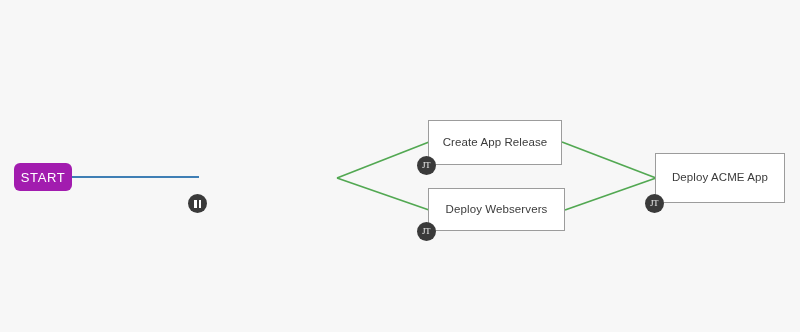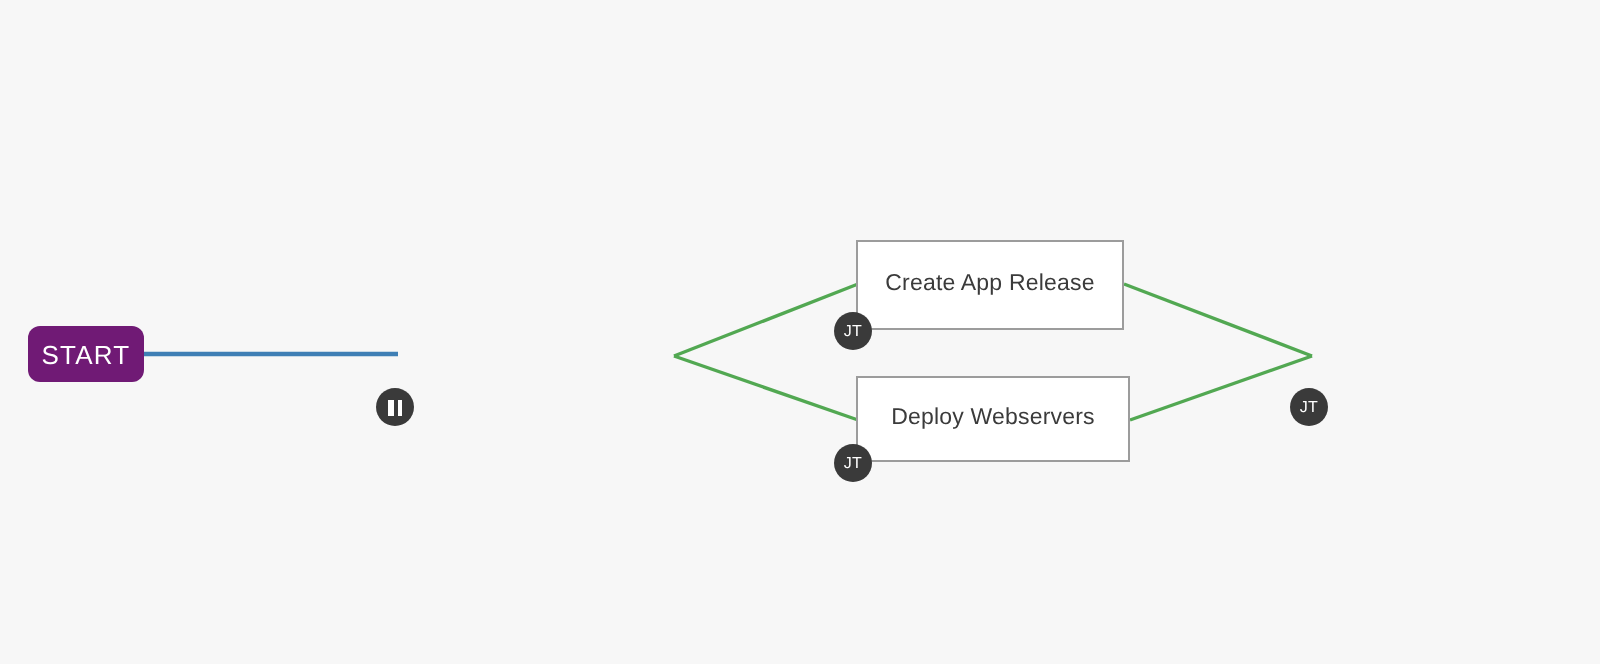--- a/index.html
+++ b/index.html
@@ -40,21 +40,21 @@
     font-size: 11.5px;
     color: #3b3b3b;
     letter-spacing: 0.1px;
     line-height: 1.2;
     text-align: center;
     white-space: nowrap;
   }
   .start-node {
     position: absolute;
     box-sizing: border-box;
-    background: #701a75;
+    background: #a21caf;
     border-radius: 6px;
     display: flex;
     align-items: center;
     justify-content: center;
     z-index: 3;
   }
   .start-label {
     font-size: 13px;
     color: #ffffff;
     letter-spacing: 0.6px;
@@ -62,20 +62,21 @@
   .badge {
     position: absolute;
     width: 19px;
     height: 19px;
     border-radius: 50%;
     background: #3a3a3a;
     display: flex;
     align-items: center;
     justify-content: center;
     z-index: 6;
+    font-family: Liberation Serif, serif;
   }
   .badge-text {
     font-size: 8px;
     color: #ffffff;
     letter-spacing: 0.2px;
     line-height: 1;
   }
   .pause-glyph {
     display: flex;
     gap: 2px;
@@ -123,17 +124,20 @@
     <span class="badge-text">JT</span>
   </div>
 
   <div class="node" style="left:428px; top:188px; width:137px; height:43px;">
     <span class="node-label">Deploy Webservers</span>
   </div>
   <div class="badge" style="left:417px; top:222px;">
     <span class="badge-text">JT</span>
   </div>
 
+  <div class="node" style="left:655px; top:153px; width:130px; height:50px;">
+    <span class="node-label">Deploy ACME App</span>
+  </div>
   <div class="badge" style="left:645px; top:194px;">
     <span class="badge-text">JT</span>
   </div>
 
 </div>
 
 </body></html>

